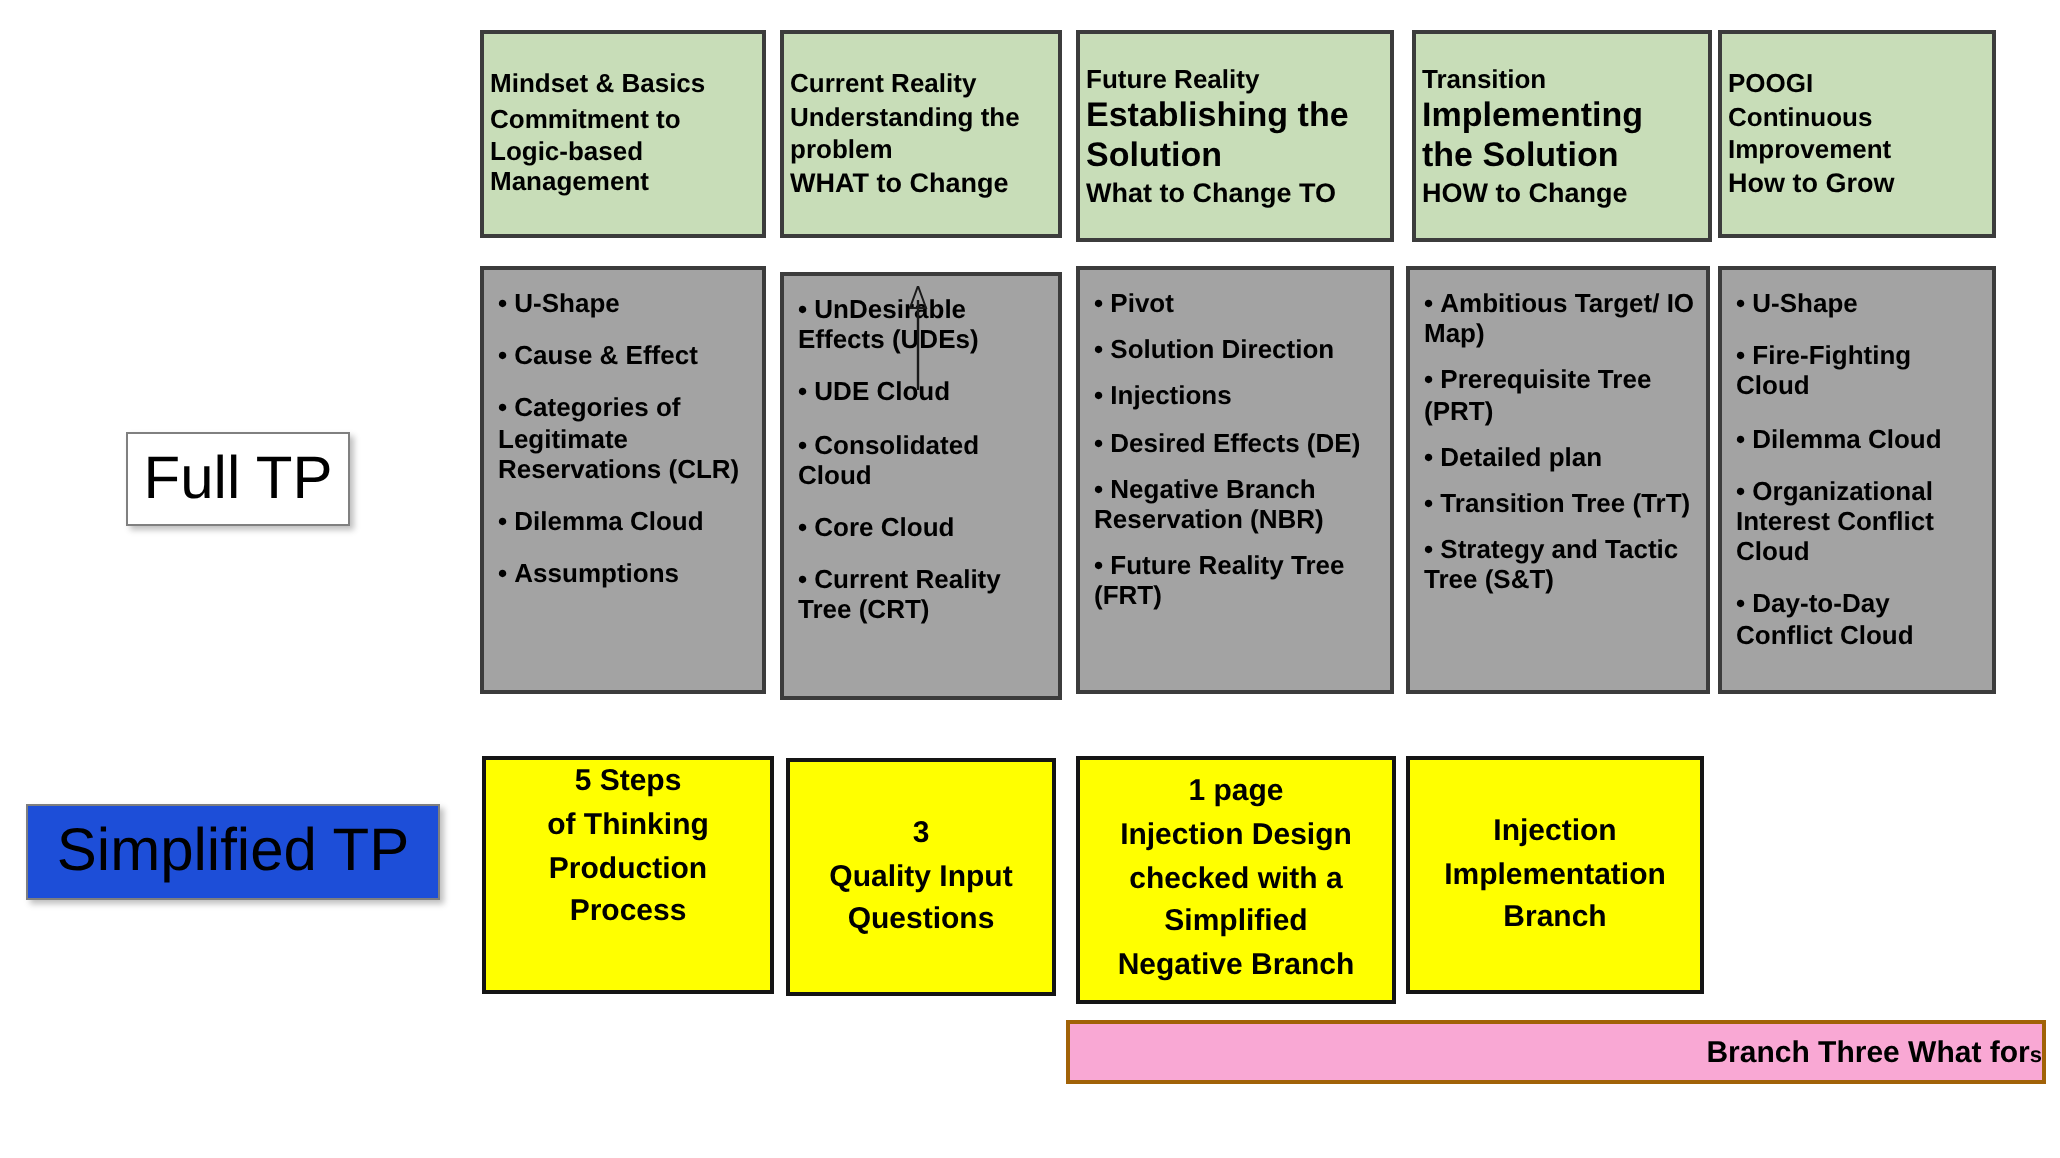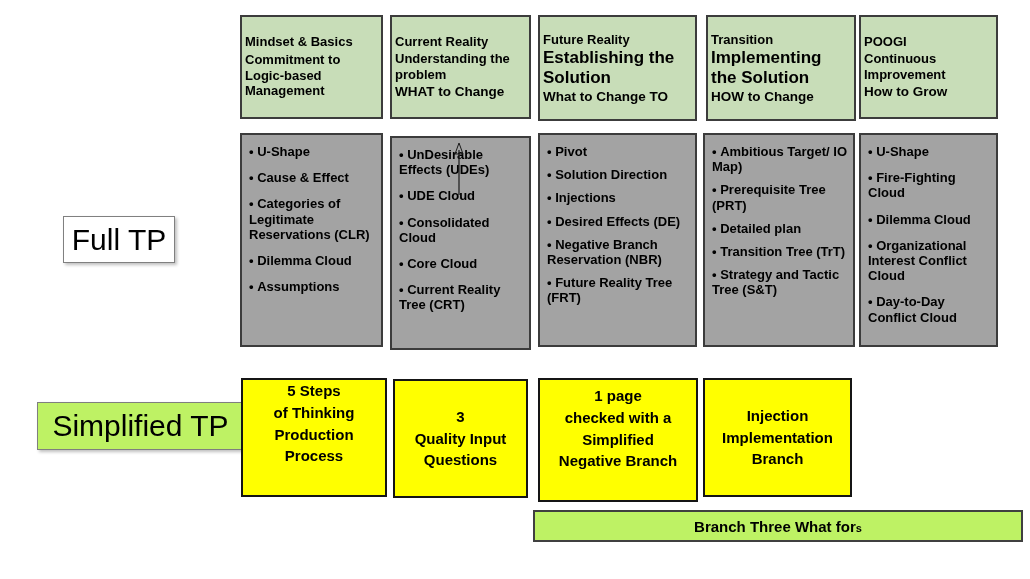--- a/index.html
+++ b/index.html
@@ -37,26 +37,26 @@
   }
   .ybox.top{justify-content:flex-start;}
   .ybox.mid{justify-content:center;}
 
   
   .rowlabel{
     background:#ffffff;border:1px solid #808080;box-shadow:2px 2px 3px rgba(0,0,0,0.25);
     display:flex;align-items:center;justify-content:center;
     font-size:30px;font-weight:normal;letter-spacing:0px;
   }
-  .rowlabel.yellow{background:#bef264;border:1px solid #7f7f7f;margin-left:24px;}
+  .rowlabel.yellow{background:#1d4ed8;border:1px solid #7f7f7f;}
 
   
   .bar{
-    background:#bef264;border:2px solid #404040;
-    display:flex;align-items:center;justify-content:center;
+    background:#f9a8d4;border:2px solid #a16207;
+    display:flex;align-items:center;justify-content:flex-end;
     font-size:15px;font-weight:bold;
   }
   .bar .suffix{font-size:11px;font-weight:bold;align-self:center;padding-top:3px;}
 
   .arrow-annot{position:absolute;pointer-events:none;}
 </style>
 </head>
 <body>
 
 <div id="page">
@@ -151,20 +151,21 @@
   </div>
 
   <div class="box ybox mid" style="left:393px;top:379px;width:135px;height:119px;">
     <div>3</div>
     <div>Quality Input</div>
     <div>Questions</div>
   </div>
 
   <div class="box ybox top" style="left:538px;top:378px;width:160px;height:124px;padding-top:5px;">
     <div>1 page</div>
+    <div>Injection Design</div>
     <div>checked with a</div>
     <div>Simplified</div>
     <div>Negative Branch</div>
   </div>
 
   <div class="box ybox mid" style="left:703px;top:378px;width:149px;height:119px;">
     <div>Injection</div>
     <div>Implementation</div>
     <div>Branch</div>
   </div>

